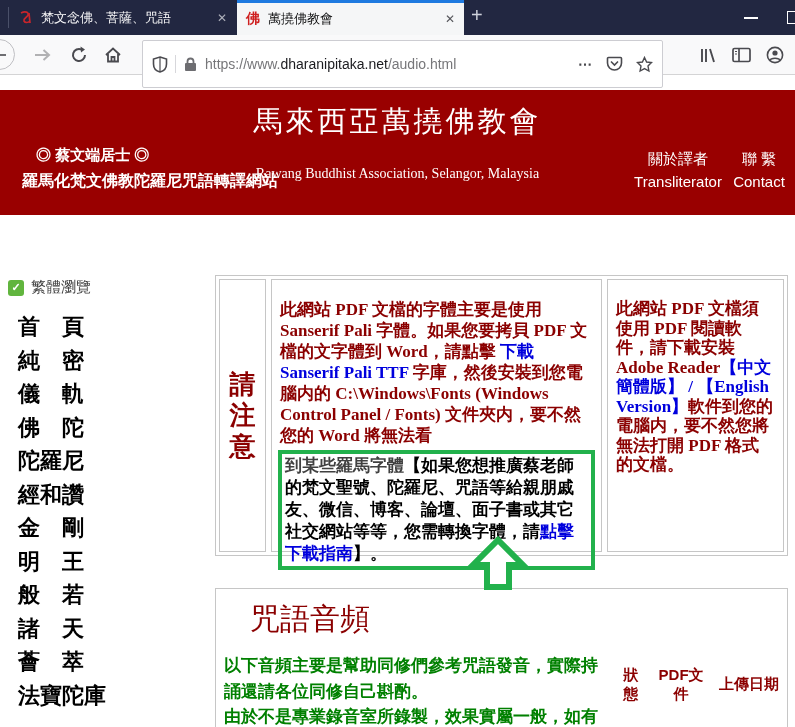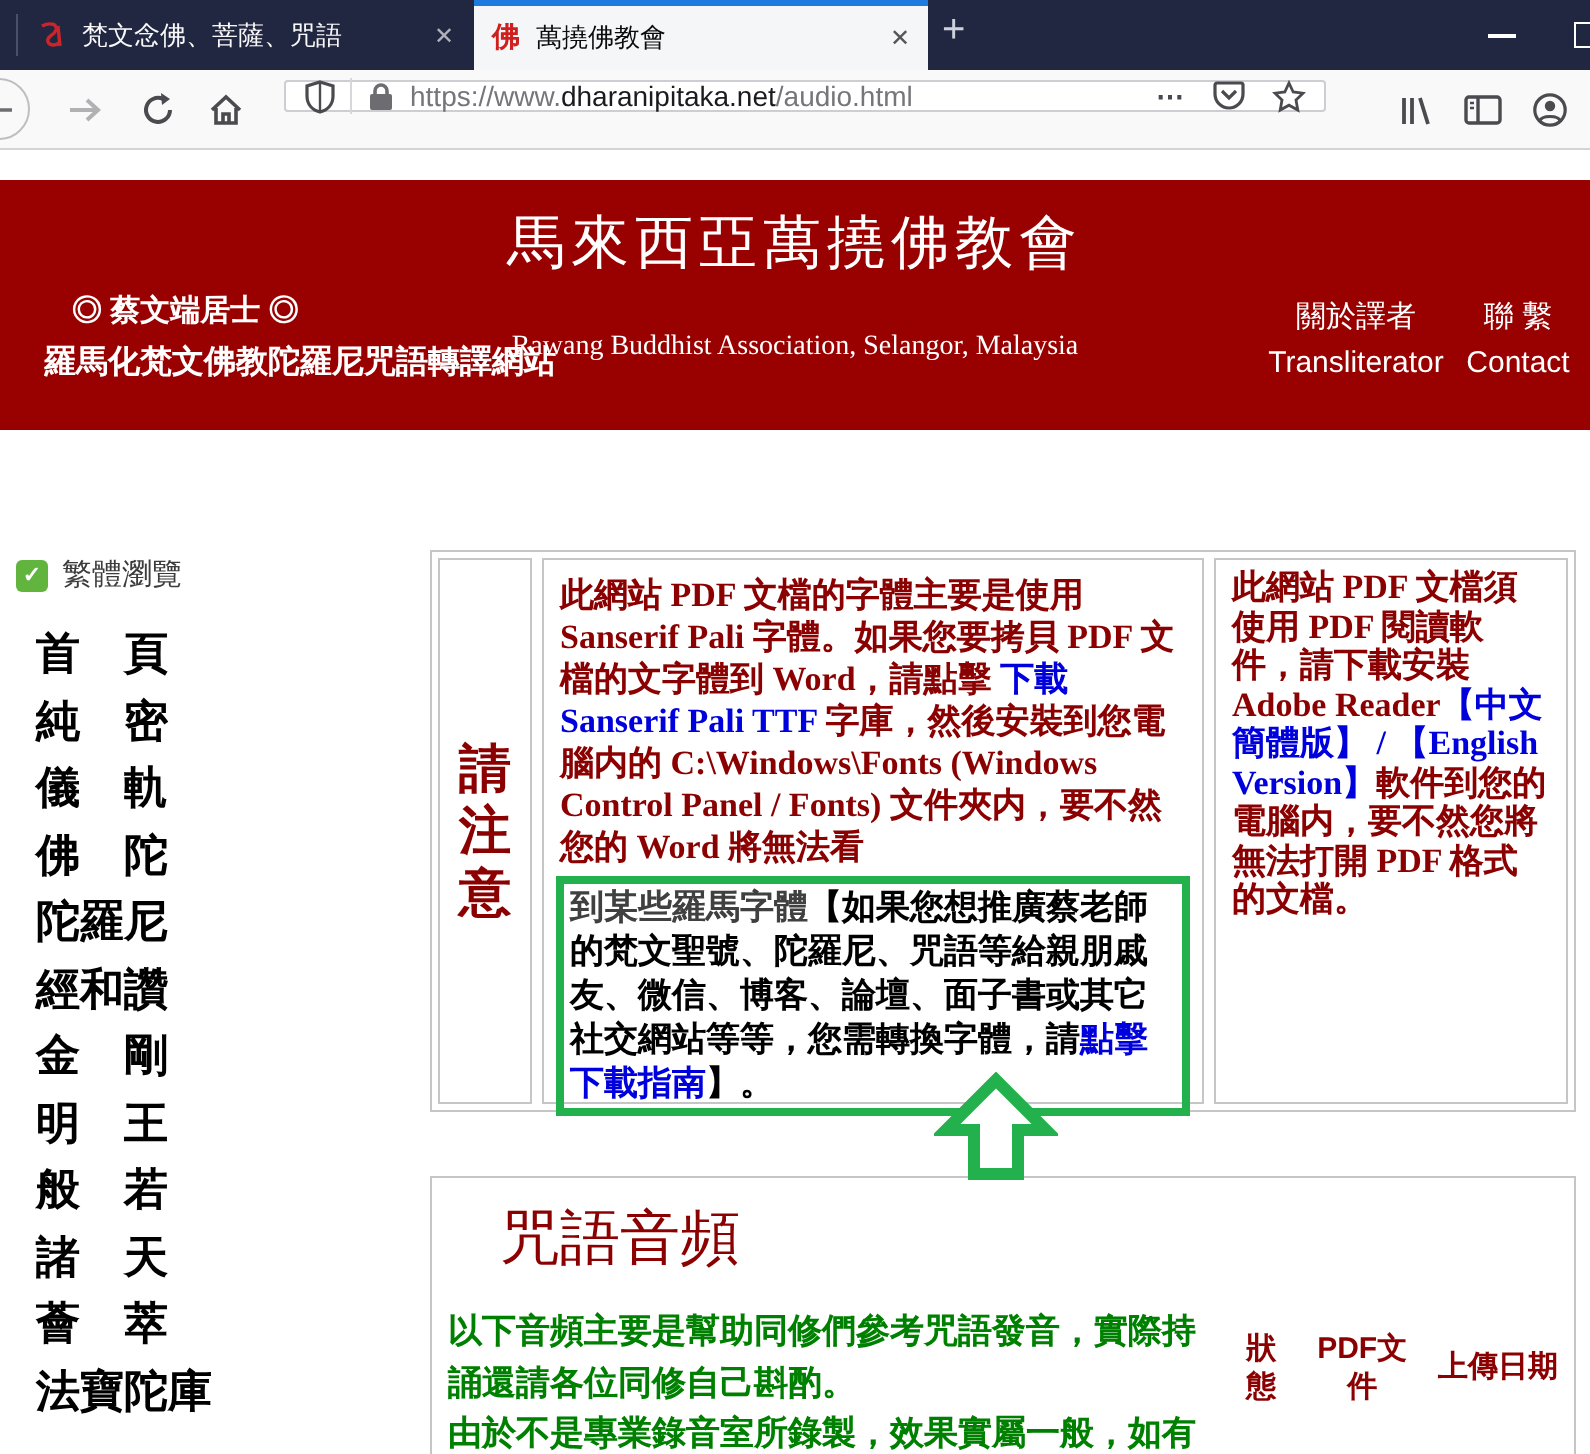--- a/index.html
+++ b/index.html
@@ -21,21 +21,21 @@
   .fav2{color:#cf2020;font-size:14px;font-weight:bold;font-family:"Liberation Serif",serif;}
   .newtab{position:absolute;left:471px;top:4px;color:#ced1db;font-size:20px;font-weight:400;}
   .minbar{position:absolute;left:744px;top:17px;width:14px;height:2px;background:#fff;}
   .maxbox{position:absolute;left:787px;top:11px;width:11px;height:11px;border:1px solid #fff;}
   
   .toolbar{position:absolute;left:0;top:35px;width:795px;height:40px;background:#f9f9fa;
            border-bottom:1px solid #d4d4d5;box-sizing:border-box;}
   .backbtn{position:absolute;left:-16px;top:4px;width:31px;height:31px;border-radius:50%;
            border:1px solid #bfbfc3;background:#f9f9fa;display:flex;align-items:center;justify-content:center;box-sizing:border-box;}
   .tb-ic{position:absolute;top:11px;}
-  .urlbar{position:absolute;left:142px;top:5px;width:521px;height:16px;background:#fff;
+  .urlbar{position:absolute;left:142px;top:5px;width:521px;height:48px;background:#fff;
           border:1px solid #cdcdd2;border-radius:2px;box-sizing:border-box;display:flex;align-items:center;padding:0 9px;}
   .url-div{width:1px;height:18px;background:#d7d7db;margin:0 8px 0 7px;}
   .urltxt{font-size:14px;margin-left:8px;white-space:nowrap;overflow:hidden;}
   .scheme,.path{color:#767679;}
   .domain{color:#1b1b1f;}
   .url-right{margin-left:auto;display:flex;align-items:center;gap:13px;}
   .dots{color:#48484d;font-size:14px;font-weight:bold;letter-spacing:1px;}
   .tb-right{position:absolute;left:699px;top:5px;height:30px;display:flex;align-items:center;gap:15px;}
   
   .sitehdr{position:absolute;left:0;top:90px;width:795px;height:125px;background:#990000;color:#fff;}
@@ -55,23 +55,23 @@
   .lang-lb{font-size:15px;color:#3c3c3c;}
   .menu{position:absolute;left:18px;top:310px;}
   .menu a{display:block;height:33.5px;line-height:33.5px;font-size:22px;font-weight:bold;
           color:#000;text-decoration:none;white-space:nowrap;}
   
   .notice{position:absolute;left:215px;top:275px;width:573px;height:281px;border:1px solid #c6c6c6;
           box-sizing:border-box;display:flex;gap:5px;padding:3px;background:#fff;}
   .ncell{border:1px solid #c6c6c6;box-sizing:border-box;}
   .c-attn{width:47px;display:flex;flex-direction:column;align-items:center;justify-content:center;
           color:#8b0000;font-size:26px;font-weight:bold;line-height:31px;}
-  .c-main{width:331px;padding:7px 8px;font-family:"Liberation Serif","Liberation Sans",serif;
+  .c-main{width:331px;padding:19px 8px;font-family:"Liberation Serif","Liberation Sans",serif;
           font-weight:bold;font-size:17px;line-height:21px;color:#8b0000;}
-  .c-side{flex:1;padding:4px 8px;font-family:"Liberation Serif","Liberation Sans",serif;
+  .c-side{flex:1;padding:19px 8px;font-family:"Liberation Serif","Liberation Sans",serif;
           font-weight:bold;font-size:17px;line-height:19.5px;color:#8b0000;}
   a.lnk{color:#0000dd;text-decoration:none;}
   .bluesep{color:#0000dd;}
   .greenbox{border:4px solid #22b14c;margin:4px -2px 0 -2px;padding:1px 3px;color:#000;line-height:22px;}
   .greenbox .lead{color:#404040;}
   .arrow{position:absolute;left:467px;top:536px;z-index:5;}
   
   .audio{position:absolute;left:215px;top:588px;width:573px;height:240px;border:1px solid #c6c6c6;
          box-sizing:border-box;padding:8px 8px 0 8px;background:#fff;}
   .a-title{font-family:"Liberation Serif",serif;font-size:30px;color:#8b0000;margin:2px 0 0 26px;}

